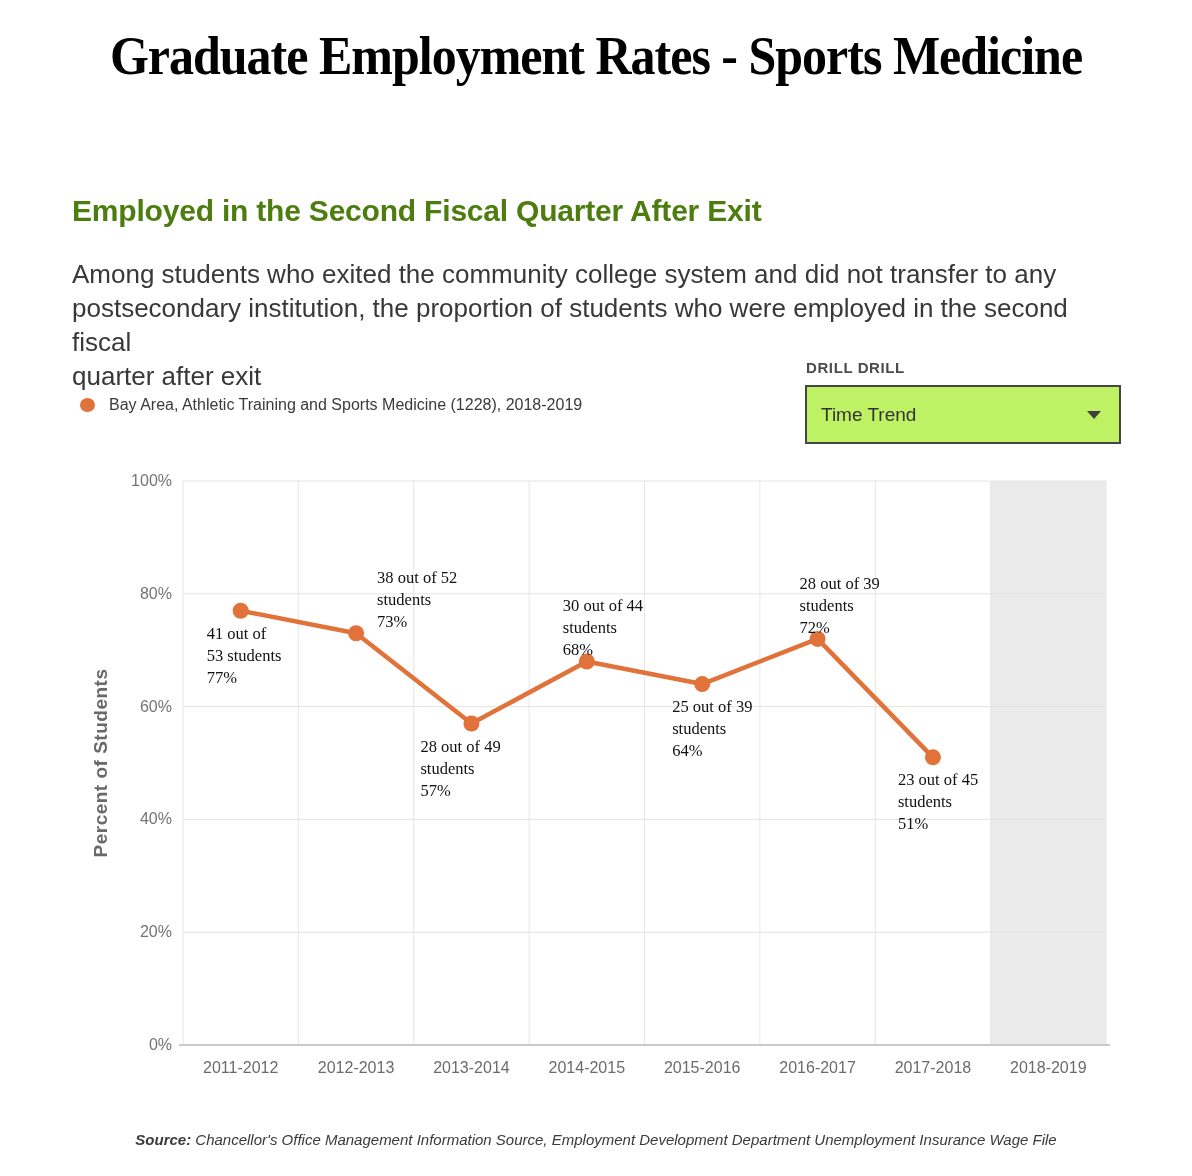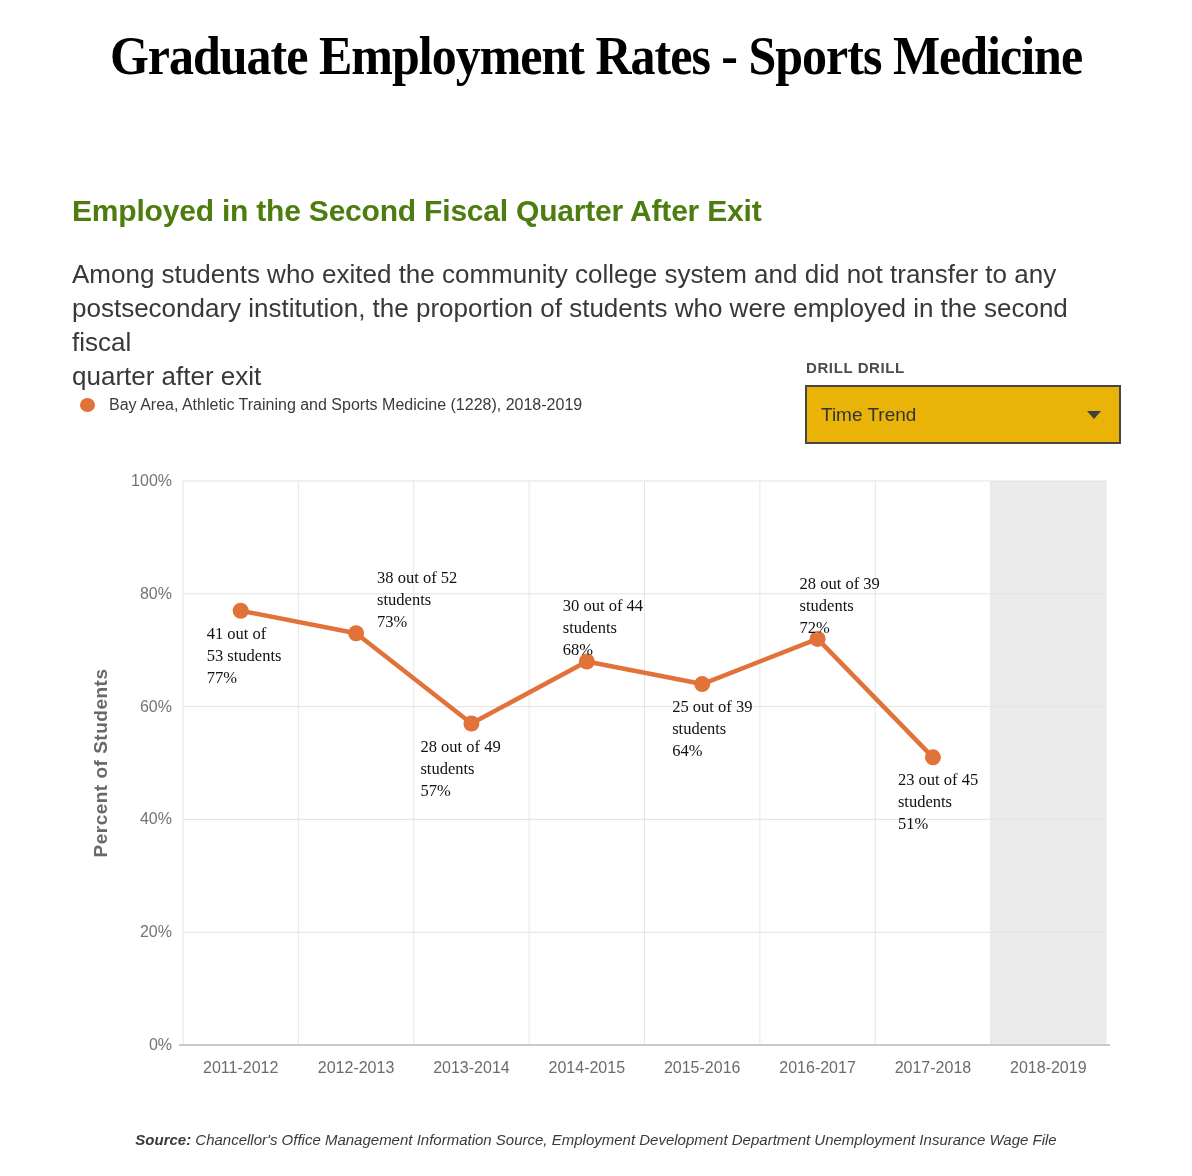--- a/index.html
+++ b/index.html
@@ -41,21 +41,21 @@
   }
   .legend-label { font-size: 16px; color: #3a3a3a; }
   .drill-down-label {
     position: absolute; top: 359px; left: 806px;
     font-weight: 700; font-size: 15px; color: #4c4c4c;
     letter-spacing: 0.6px;
   }
   .drill-down-select {
     position: absolute; top: 385px; left: 805px;
     width: 316px; height: 59px;
-    border: 2px solid #464646; background: #eab308;
+    border: 2px solid #464646; background: #bef264;
     display: flex; align-items: center;
     padding: 0 18px 0 14px;
     cursor: pointer;
   }
   .drill-down-value { font-size: 19px; color: #333; flex: 1; }
   .caret-down {
     width: 0; height: 0;
     border-left: 7px solid transparent;
     border-right: 7px solid transparent;
     border-top: 8px solid #3f3f3f;

